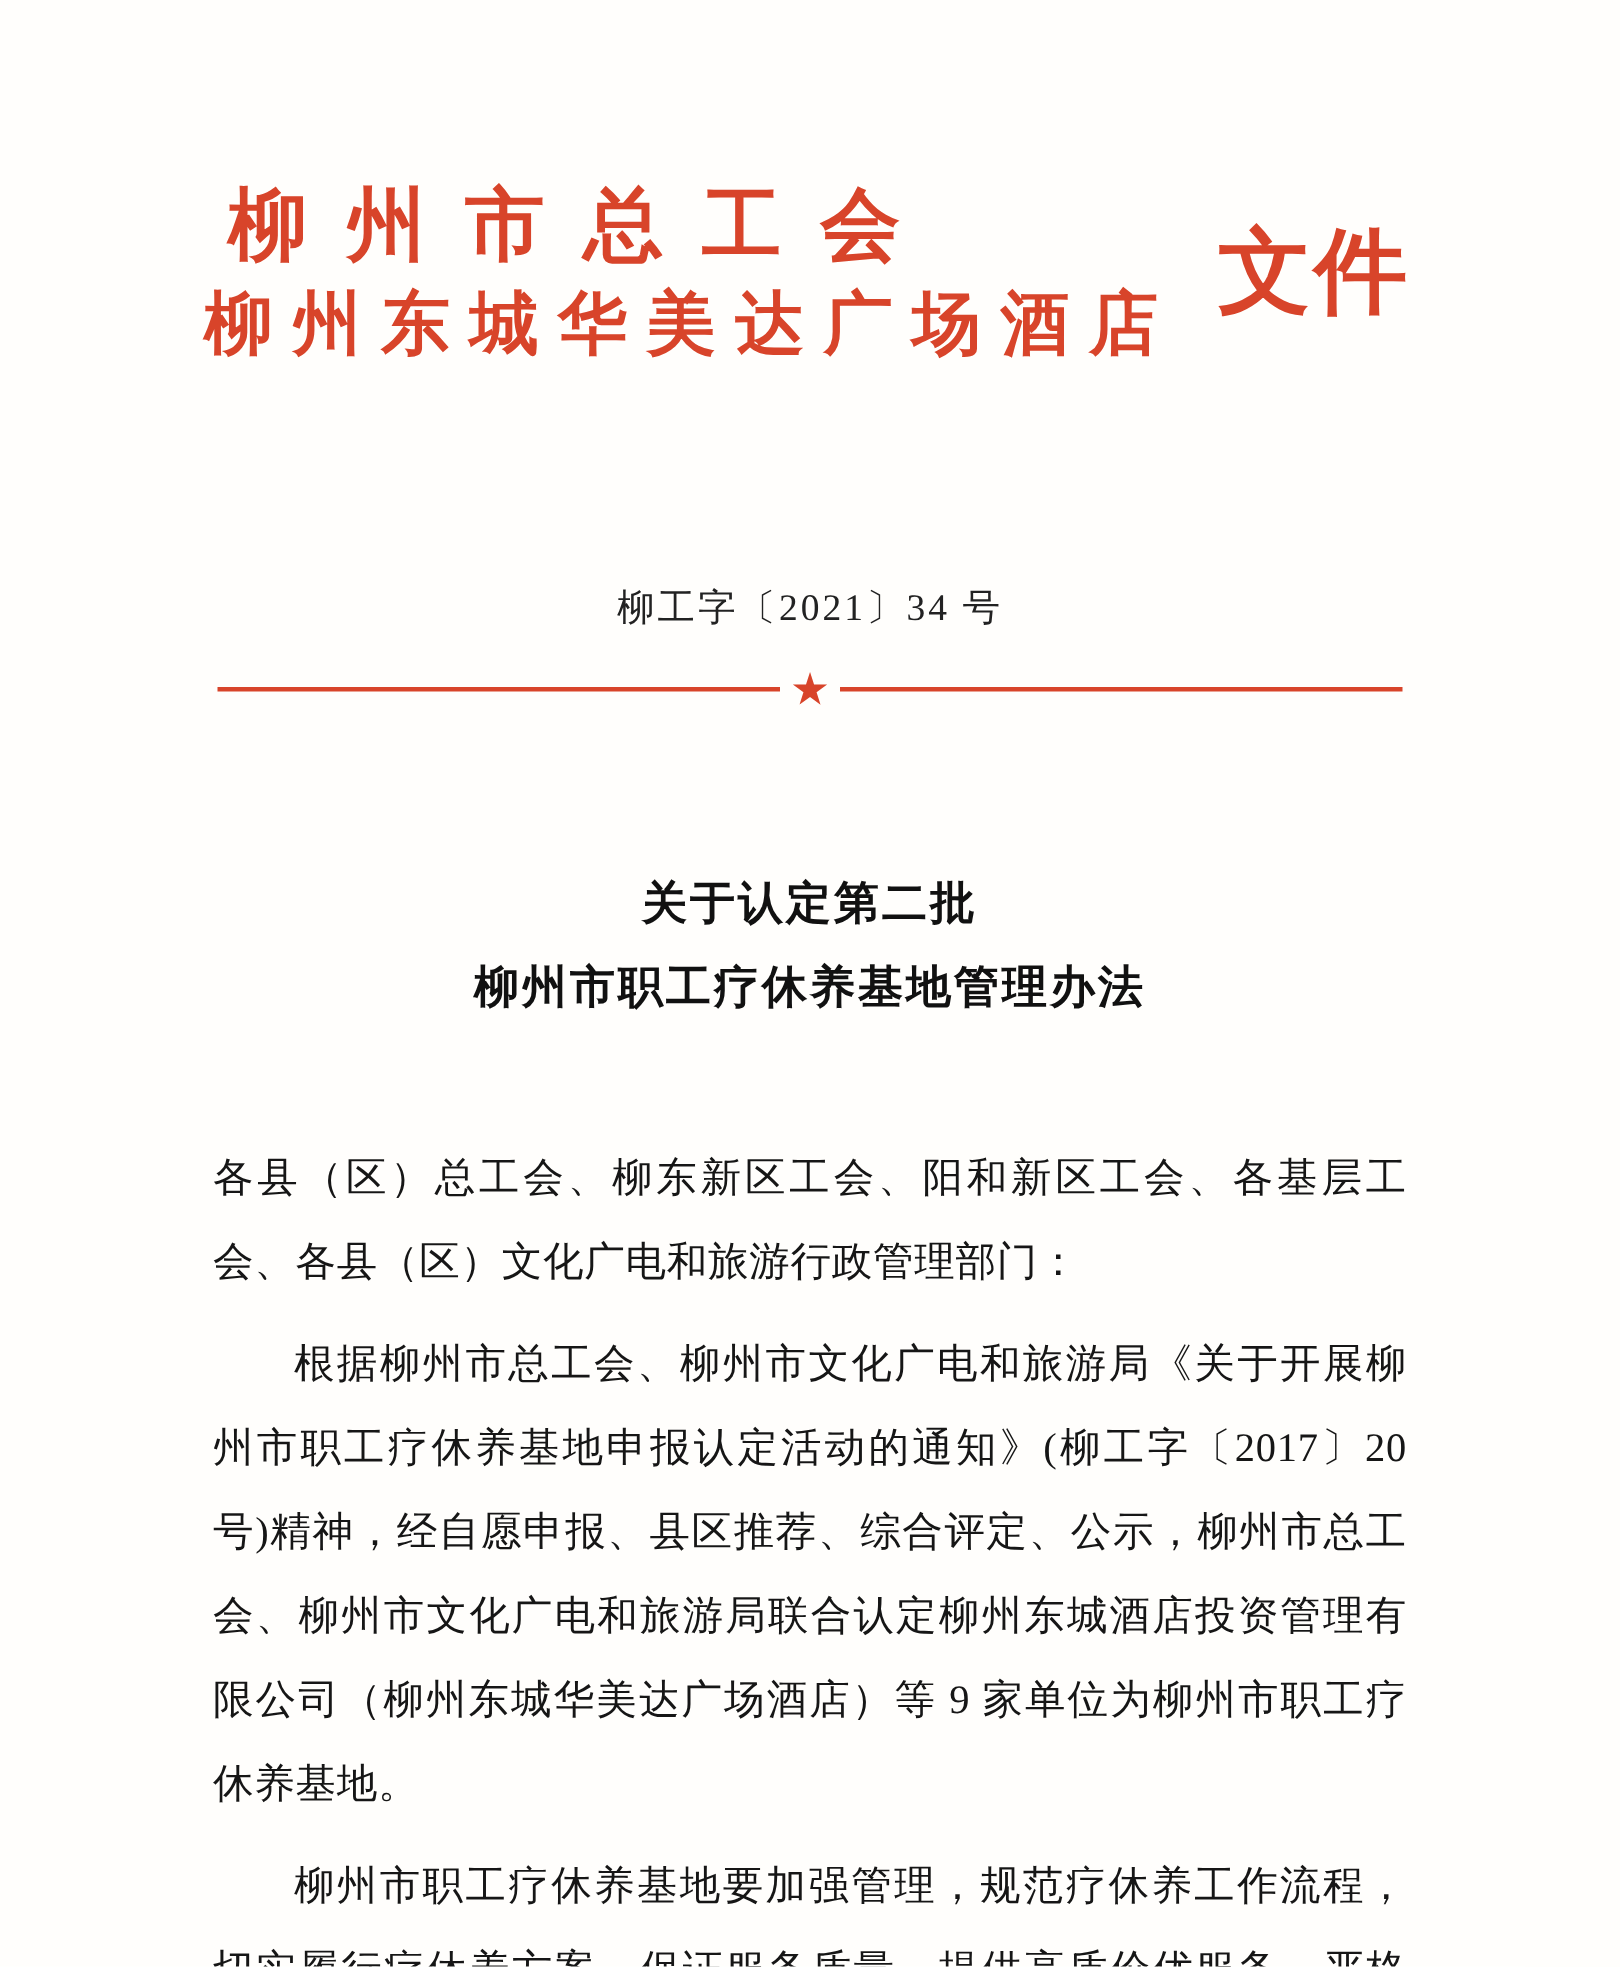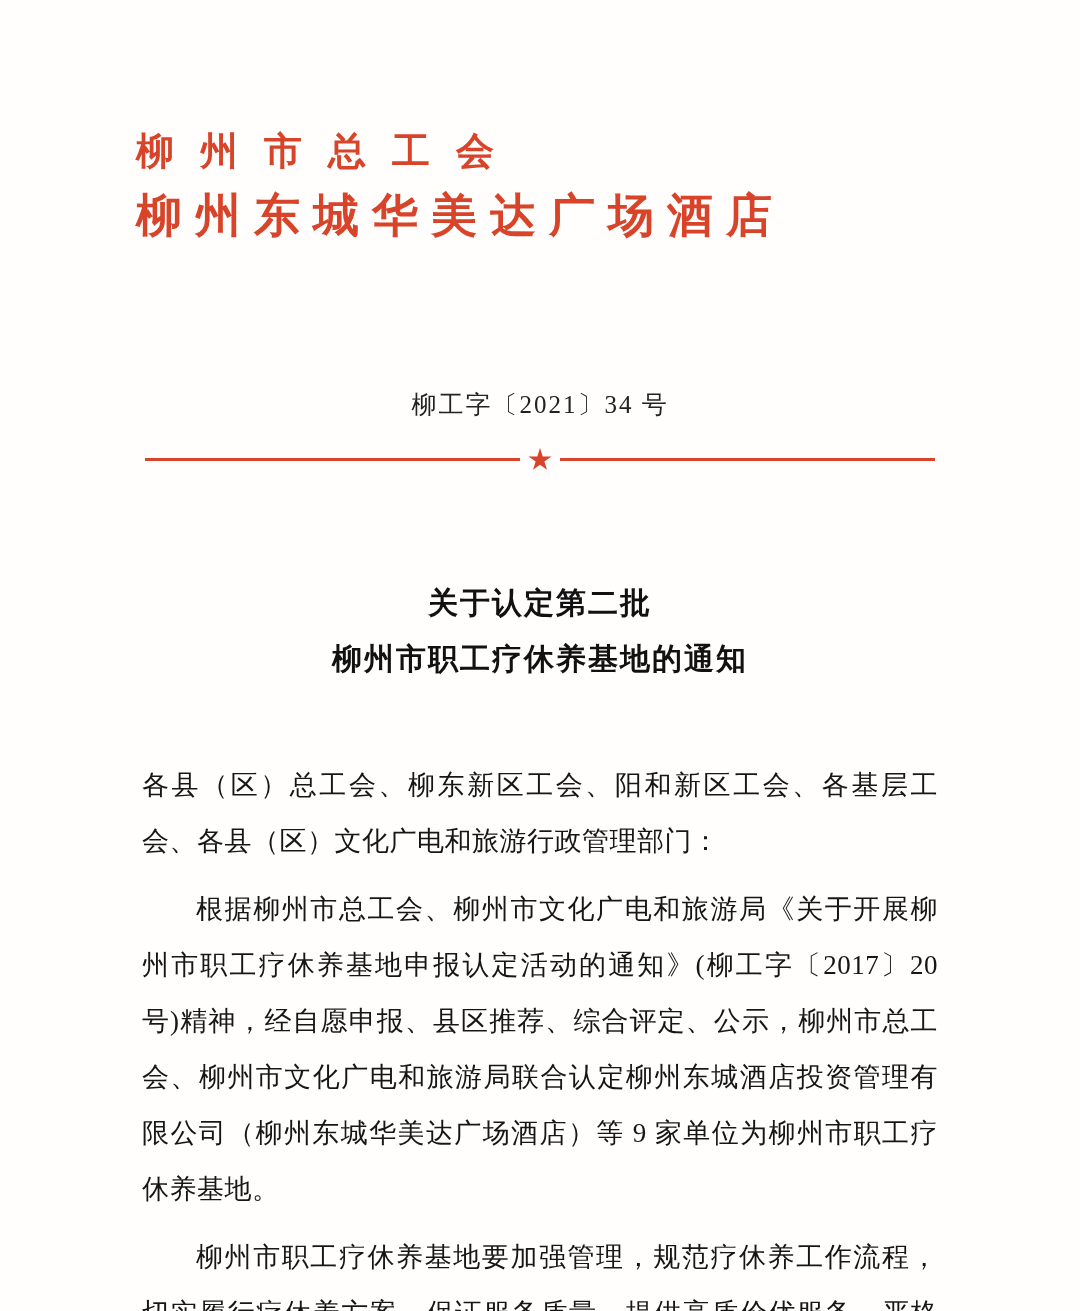--- a/index.html
+++ b/index.html
@@ -32,24 +32,24 @@
   .lh-lines {
     display: block;
   }
   .lh-line {
     color: #d8442a;
     font-family: "Liberation Serif", "DejaVu Serif", serif;
     font-weight: 700;
     white-space: nowrap;
   }
   .lh-line-1 {
-    font-size: 38px;
+    font-size: 53px;
     letter-spacing: 26px;
     line-height: 66px;
-    margin-left: 6px;
+    margin-left: 22px;
   }
   .lh-line-2 {
     font-size: 46px;
     letter-spacing: 13px;
     line-height: 64px;
     margin-left: 6px;
   }
   .lh-doc {
     position: absolute;
     right: 10px;
@@ -126,33 +126,34 @@
 </head>
 <body>
 
 <div class="page">
 
   <div class="letterhead">
     <div class="lh-lines">
       <div class="lh-line lh-line-1">柳州市总工会</div>
       <div class="lh-line lh-line-2">柳州东城华美达广场酒店</div>
     </div>
+    <div class="lh-doc">文件</div>
   </div>
 
   <div class="docnum">柳工字〔2021〕34 号</div>
 
   <div class="rule">
     <span class="bar left"></span>
     <span class="star">★</span>
     <span class="bar right"></span>
   </div>
 
   <div class="title">
     <div>关于认定第二批</div>
-    <div>柳州市职工疗休养基地的通知</div>
+    <div>柳州市职工疗休养基地管理办法</div>
   </div>
 
   <div class="body">
     <p>各县（区）总工会、柳东新区工会、阳和新区工会、各基层工会、各县（区）文化广电和旅游行政管理部门：</p>
     <p class="indent">根据柳州市总工会、柳州市文化广电和旅游局《关于开展柳州市职工疗休养基地申报认定活动的通知》(柳工字〔2017〕20 号)精神，经自愿申报、县区推荐、综合评定、公示，柳州市总工会、柳州市文化广电和旅游局联合认定柳州东城酒店投资管理有限公司（柳州东城华美达广场酒店）等 9 家单位为柳州市职工疗休养基地。</p>
     <p class="indent">柳州市职工疗休养基地要加强管理，规范疗休养工作流程，切实履行疗休养方案，保证服务质量，提供高质价优服务，严格遵守广西壮族自治区、柳州市职工疗休养基地管理办法，依法依规提供疗休养服务。</p>
   </div>
 
 </div>
 

